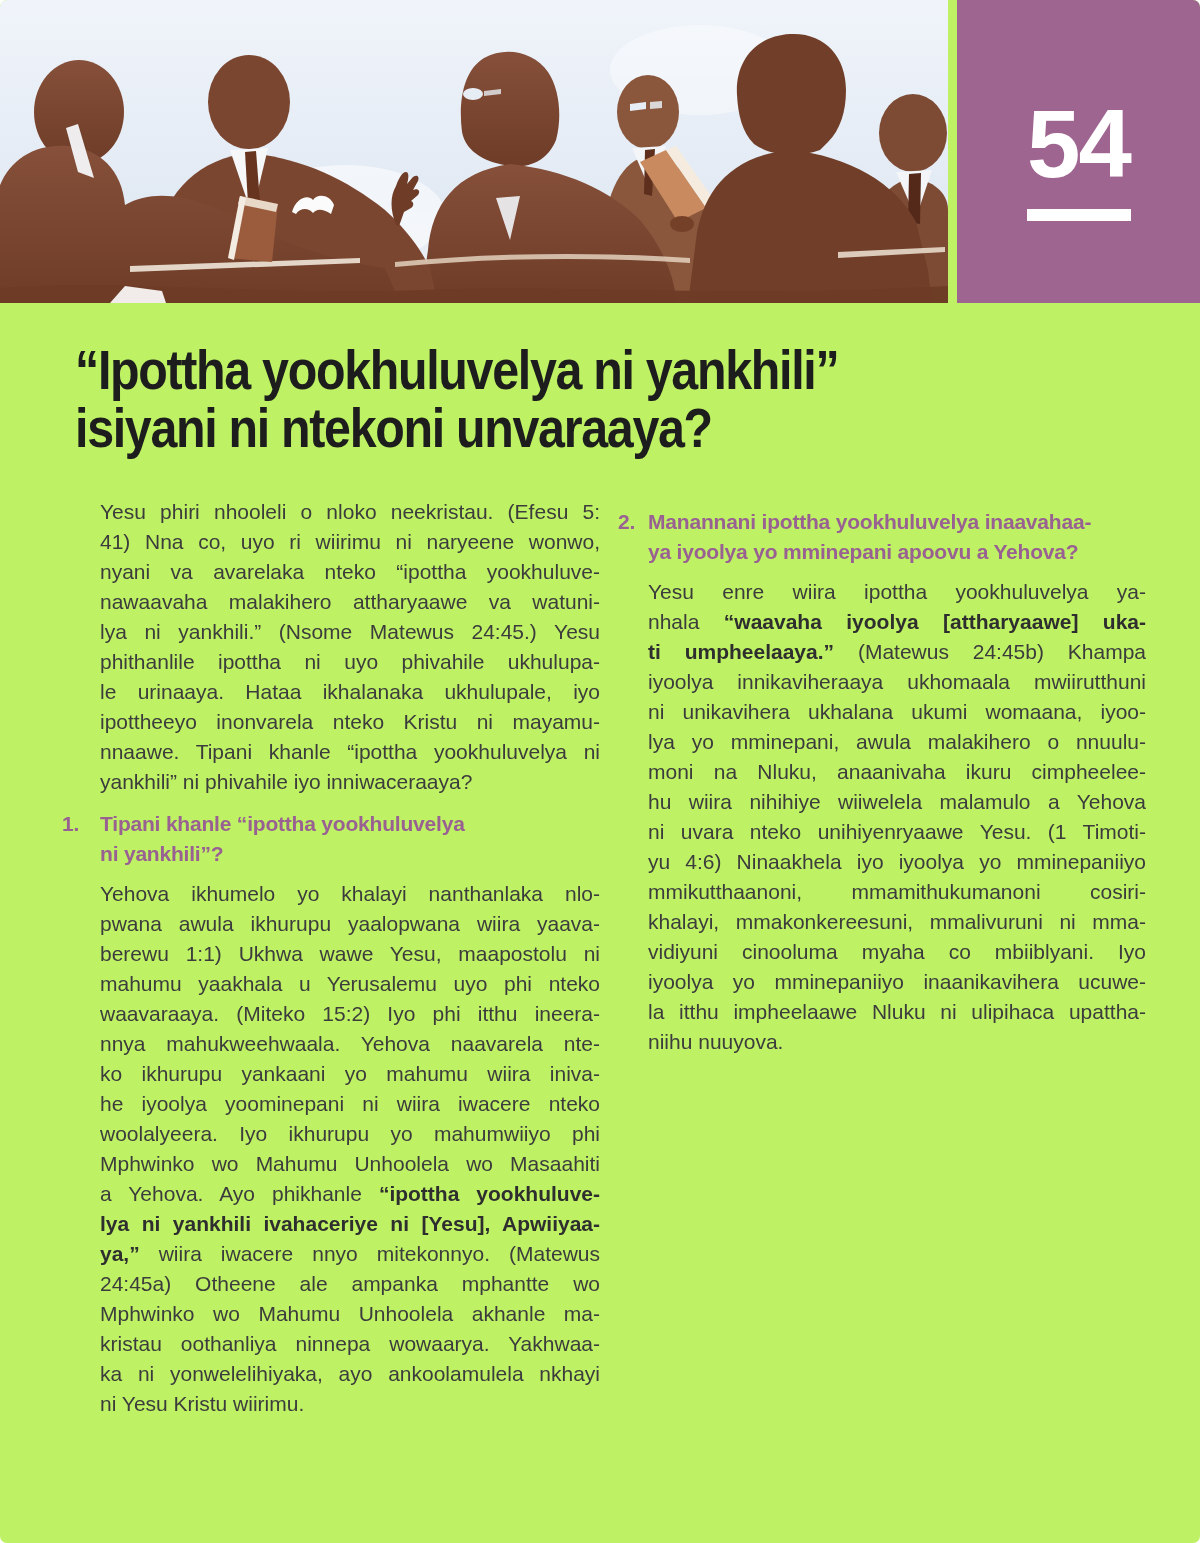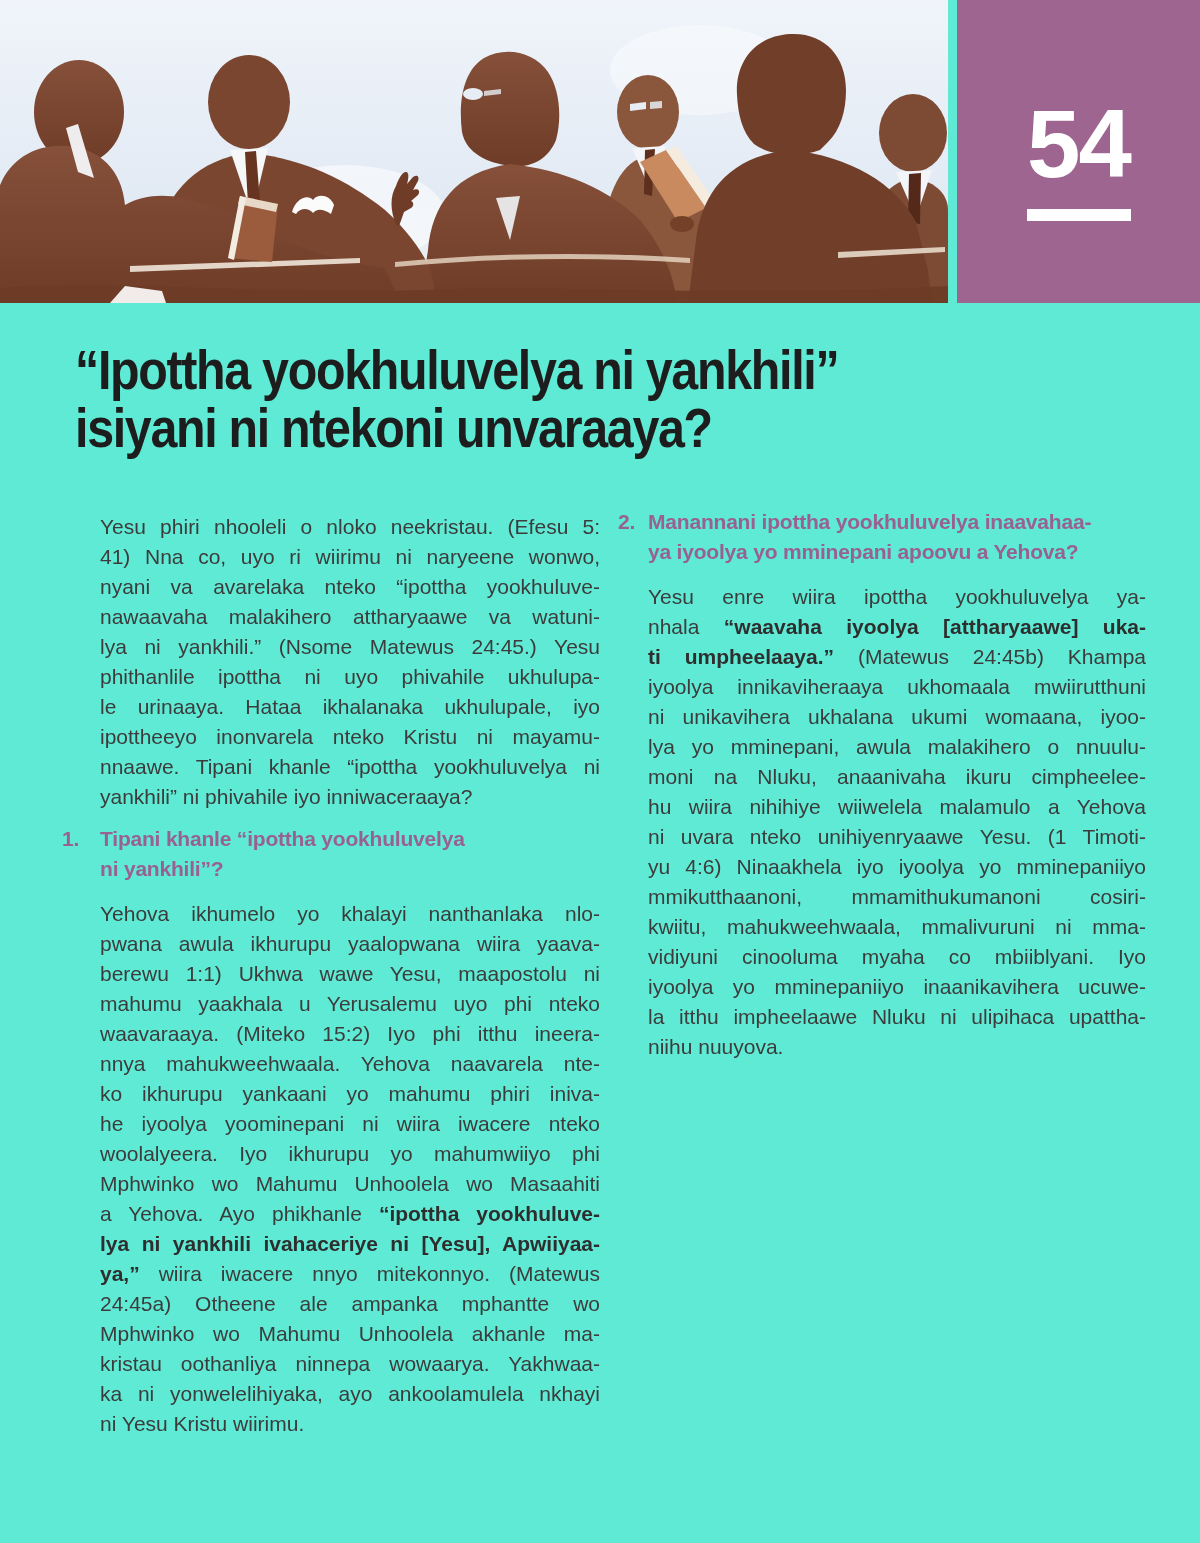--- a/index.html
+++ b/index.html
@@ -1,33 +1,33 @@
 <!DOCTYPE html>
 <html><head>
 <meta charset="utf-8">
 <style>
   html,body{margin:0;padding:0;background:#ffffff;}
-  .page{position:relative;width:1200px;height:1543px;background:#5eead4;overflow:hidden;
-        font-family:"Liberation Sans","DejaVu Sans",sans-serif;}
+  .page{position:relative;width:1200px;height:1543px;background:#bef264;overflow:hidden;
+        font-family:"Liberation Sans","DejaVu Sans",sans-serif;border-radius:7px;}
   
   .hero{position:absolute;left:0;top:0;width:948px;height:303px;}
   .hero svg{display:block;width:100%;height:100%;}
   .badge{position:absolute;left:957px;top:0;width:243px;height:303px;background:#9e6590;
          display:flex;flex-direction:column;align-items:center;justify-content:center;}
   .lesson-num{color:#fff;font-size:96px;font-weight:bold;line-height:1;letter-spacing:-2px;margin-top:14px;}
   .lesson-underline{width:104px;height:12px;background:#fff;margin-top:17px;}
   
   .title{position:absolute;left:75px;top:341px;margin:0;font-size:55px;font-weight:bold;
          color:#1d1d1d;line-height:58px;letter-spacing:-1.5px;white-space:nowrap;
          transform:scaleX(.88);transform-origin:0 0;}
   
   .cols{position:absolute;left:62px;top:497px;width:1086px;display:flex;gap:18px;}
   .col{width:538px;}
   .col-2{width:528px;}
-  .para{margin:15px 0 12px 0;padding-left:38px;font-size:21px;line-height:30px;color:#3c3c3c;}
+  .para{margin:0 0 12px 0;padding-left:38px;font-size:21px;line-height:30px;color:#3c3c3c;}
   .col-2 .para{padding-left:30px;}
   .line{text-align:justify;text-align-last:justify;}
   .line.last{text-align-last:auto;}
   .b{font-weight:bold;color:#2e2e2e;}
   .question{display:flex;margin:10px 0 10px 0;font-size:21px;line-height:30px;font-weight:bold;
             color:#996092;letter-spacing:-.2px;}
   .qnum{flex:none;width:38px;}
   .col-2 .qnum{width:30px;}
   .qline{white-space:nowrap;}
 </style>
@@ -144,21 +144,21 @@
             <div class="qline">ni yankhili”?</div>
           </span>
         </div>
         <div class="para">
           <div class="line">Yehova ikhumelo yo khalayi nanthanlaka nlo-</div>
           <div class="line">pwana awula ikhurupu yaalopwana wiira yaava-</div>
           <div class="line">berewu 1:1) Ukhwa wawe Yesu, maapostolu ni</div>
           <div class="line">mahumu yaakhala u Yerusalemu uyo phi nteko</div>
           <div class="line">waavaraaya. (Miteko 15:2) Iyo phi itthu ineera-</div>
           <div class="line">nnya mahukweehwaala. Yehova naavarela nte-</div>
-          <div class="line">ko ikhurupu yankaani yo mahumu phiri iniva-</div>
+          <div class="line">ko ikhurupu yankaani yo mahumu wiira iniva-</div>
           <div class="line">he iyoolya yoominepani ni wiira iwacere nteko</div>
           <div class="line">woolalyeera. Iyo ikhurupu yo mahumwiiyo phi</div>
           <div class="line">Mphwinko wo Mahumu Unhoolela wo Masaahiti</div>
           <div class="line">a Yehova. Ayo phikhanle <span class="b">“ipottha yookhuluve-</span></div>
           <div class="line"><span class="b">lya ni yankhili ivahaceriye ni [Yesu], Apwiiyaa-</span></div>
           <div class="line"><span class="b">ya,”</span> wiira iwacere nnyo mitekonnyo. (Matewus</div>
           <div class="line">24:45a) Otheene ale ampanka mphantte wo</div>
           <div class="line">Mphwinko wo Mahumu Unhoolela akhanle ma-</div>
           <div class="line">kristau oothanliya ninnepa wowaarya. Yakhwaa-</div>
           <div class="line">ka ni yonwelelihiyaka, ayo ankoolamulela nkhayi</div>
@@ -178,21 +178,21 @@
           <div class="line">nhala <span class="b">“waavaha iyoolya [attharyaawe] uka-</span></div>
           <div class="line"><span class="b">ti umpheelaaya.”</span> (Matewus 24:45b) Khampa</div>
           <div class="line">iyoolya innikaviheraaya ukhomaala mwiirutthuni</div>
           <div class="line">ni unikavihera ukhalana ukumi womaana, iyoo-</div>
           <div class="line">lya yo mminepani, awula malakihero o nnuulu-</div>
           <div class="line">moni na Nluku, anaanivaha ikuru cimpheelee-</div>
           <div class="line">hu wiira nihihiye wiiwelela malamulo a Yehova</div>
           <div class="line">ni uvara nteko unihiyenryaawe Yesu. (1 Timoti-</div>
           <div class="line">yu 4:6) Ninaakhela iyo iyoolya yo mminepaniiyo</div>
           <div class="line">mmikutthaanoni, mmamithukumanoni cosiri-</div>
-          <div class="line">kwiitu, mahukweehwaala, mmalivuruni ni mma-</div>
+          <div class="line">khalayi, mmakonkereesuni, mmalivuruni ni mma-</div>
           <div class="line">vidiyuni cinooluma myaha co mbiiblyani. Iyo</div>
           <div class="line">iyoolya yo mminepaniiyo inaanikavihera ucuwe-</div>
           <div class="line">la itthu impheelaawe Nluku ni ulipihaca upattha-</div>
           <div class="line last">niihu nuuyova.</div>
         </div>
       </section>
   </div>
 
 </div>
 

